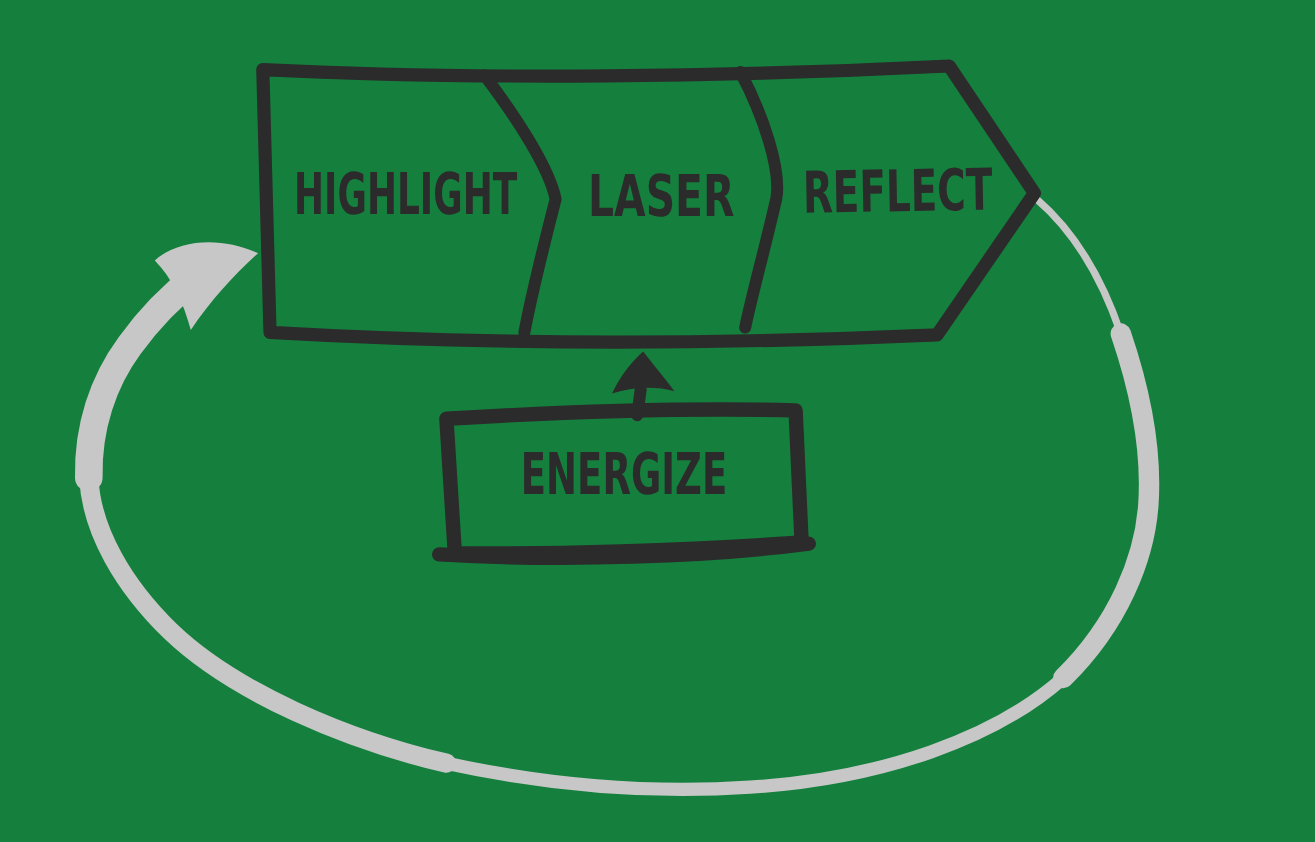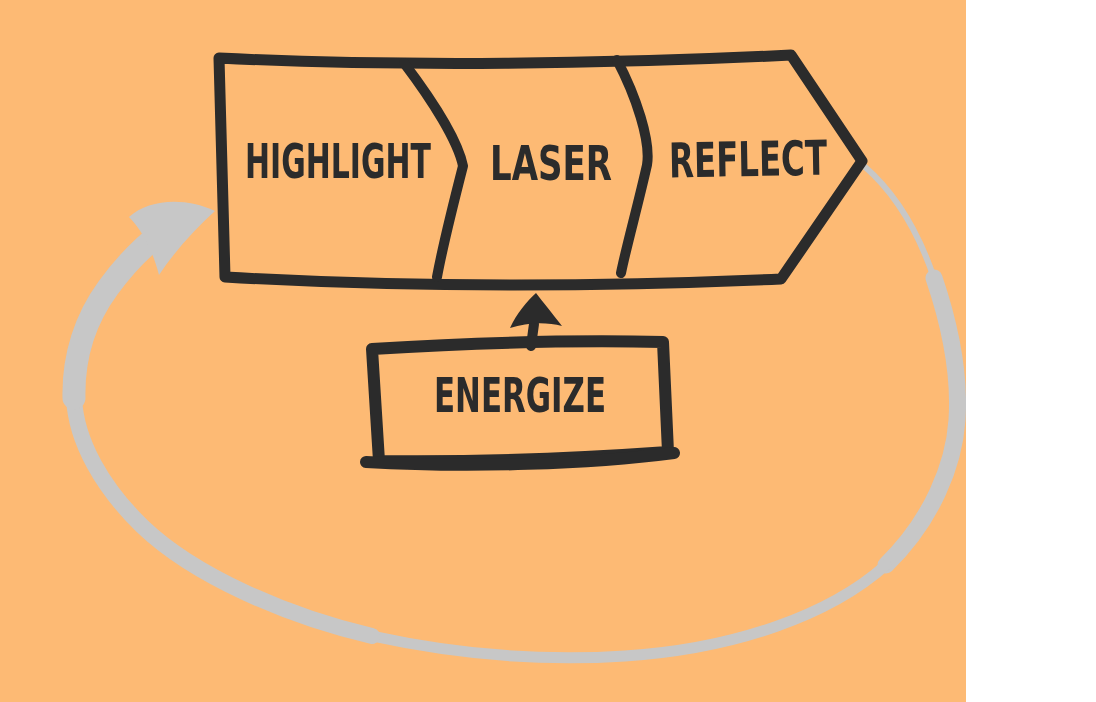--- a/index.html
+++ b/index.html
@@ -2,23 +2,23 @@
 <html><head>
 <meta charset="utf-8">
 <style>
   html, body {
     margin: 0;
     padding: 0;
     background: #ffffff;
   }
   .stage {
     position: relative;
-    width: 966px;
+    width: 1096px;
     height: 702px;
-    background: #fdba74;
+    background: #15803d;
     overflow: hidden;
   }
   svg { display: block; }
   .lbl {
     font-family: "DejaVu Sans", sans-serif;
     font-weight: 700;
     font-size: 48px;
     fill: #2b2b2b;
     text-anchor: middle;
   }

